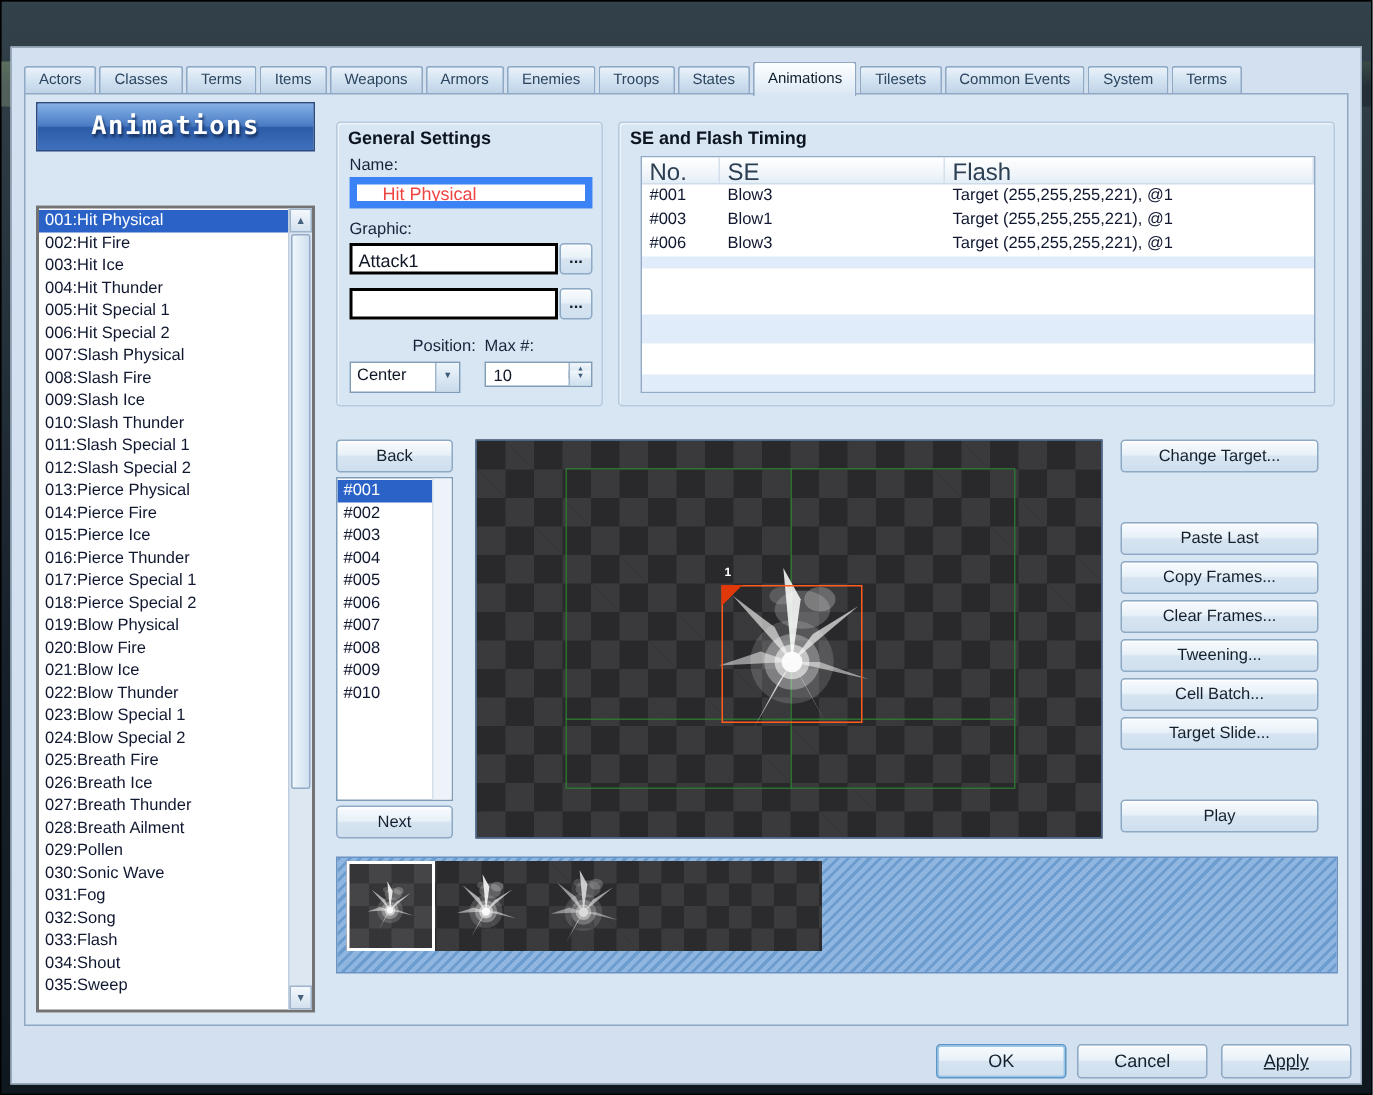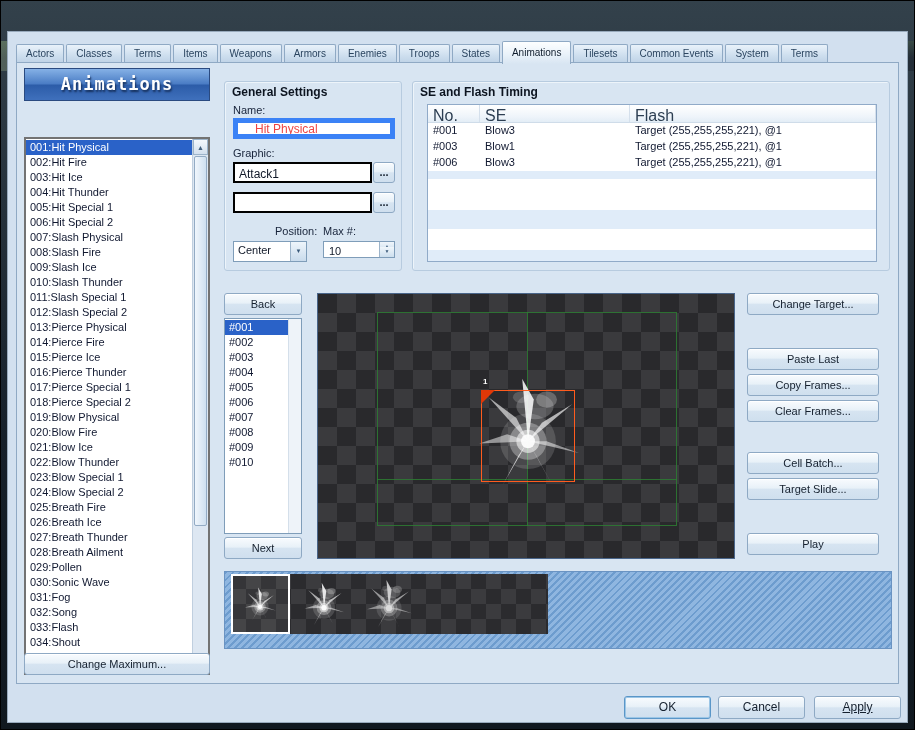--- a/index.html
+++ b/index.html
@@ -284,21 +284,20 @@
             <div class="list-row">034:Shout</div>
 
             <div class="list-row">035:Sweep</div>
           </div>
         <div class="vscroll">
           <div class="vs-btn vs-up">▲</div>
           <div class="vs-thumb"></div>
           <div class="vs-btn vs-down">▼</div>
         </div>
       </div>
-      <button class="btn change-max">Change Maximum...</button>
 
       <div class="group g-general">
         <span class="group-title">General Settings</span>
         <span class="fld-label lbl-name">Name:</span>
         <input class="text-input in-name" value="Hit Physical" style="">
         <span class="fld-label lbl-graphic">Graphic:</span>
         <div class="ro-box in-graphic">Attack1</div>
         <button class="btn dots-btn b-graphic">...</button>
         <div class="ro-box in-graphic2"></div>
         <button class="btn dots-btn b-graphic2">...</button>
@@ -402,20 +401,21 @@
         <div class="sel-box">
           <div class="sel-flag"></div>
           <span class="sel-flag-num">1</span>
         </div>
       </div>
 
       <button class="btn action-btn a-target">Change Target...</button>
       <button class="btn action-btn a-copy">Copy Frames...</button>
       <button class="btn action-btn a-paste">Paste Last</button>
       <button class="btn action-btn a-clear">Clear Frames...</button>
+      <button class="btn action-btn a-tween">Tweening...</button>
       <button class="btn action-btn a-batch">Cell Batch...</button>
       <button class="btn action-btn a-slide">Target Slide...</button>
       <button class="btn action-btn a-play">Play</button>
 
       <div class="strip-band">
         <div class="checker-strip">
           <div class="cell-selected"></div>
           <div class="burst-slot b-s1">
   <svg viewBox="0 0 100 100" width="100%" height="100%">
     <ellipse cx="56" cy="28" rx="16" ry="11" fill="#c9c9c9" opacity="0.28"></ellipse>

